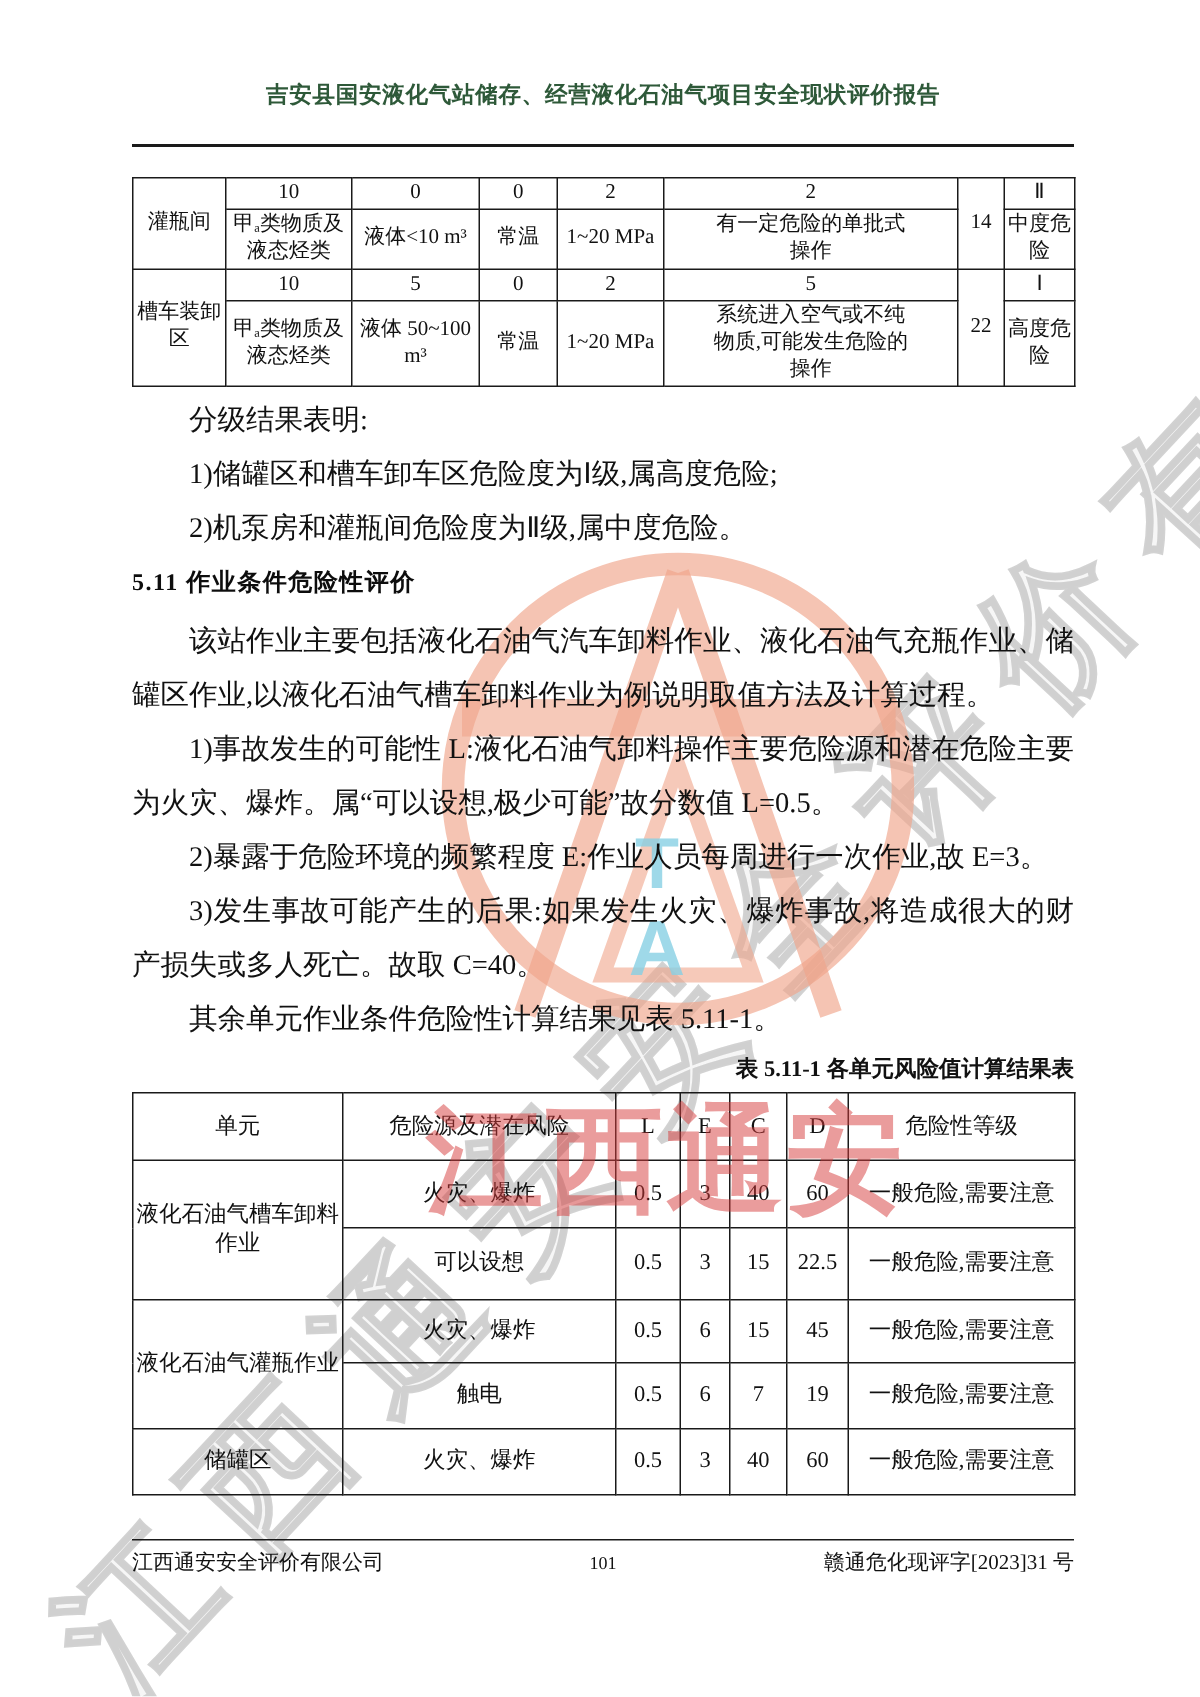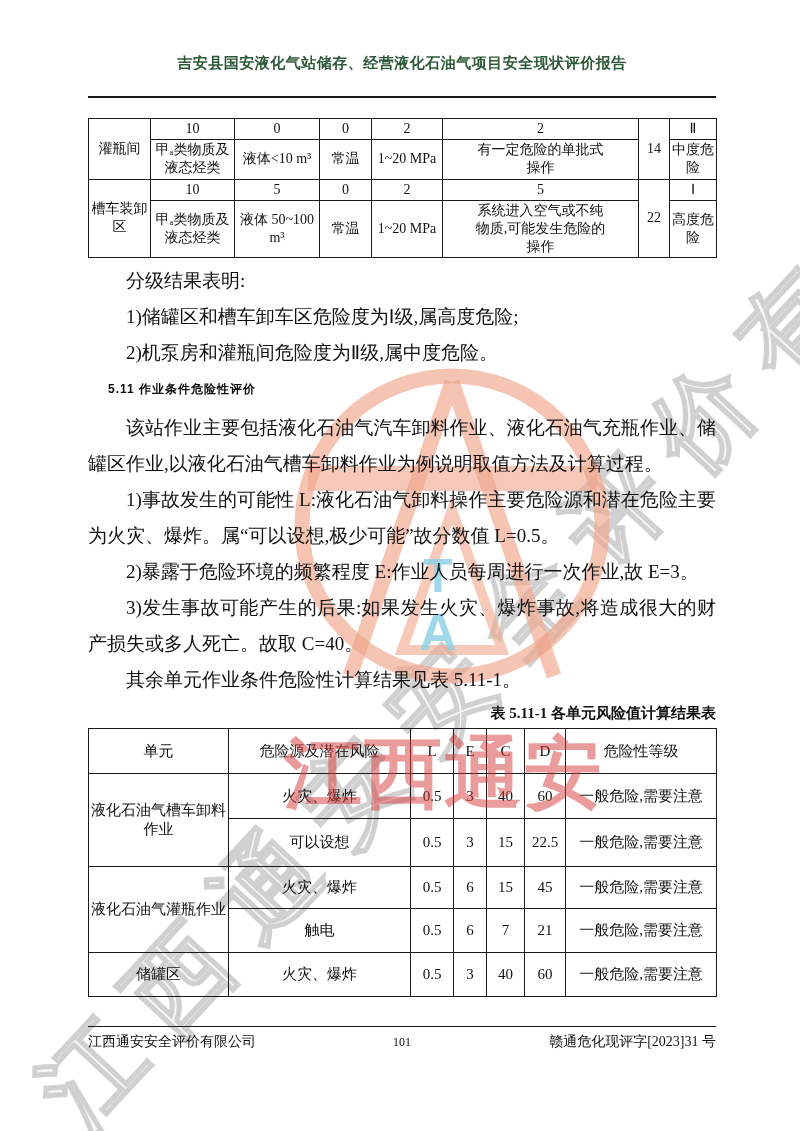--- a/index.html
+++ b/index.html
@@ -38,24 +38,23 @@
   td, th {
     border:1px solid #1a1a1a; text-align:center; vertical-align:middle;
     font-size:14px; line-height:1.3; font-weight:normal; padding:1px 2px;
     overflow:hidden;
   }
   .tbl-hazard { margin-top:20px; border:1.5px solid #1a1a1a; }
   .tbl-hazard .op-cell { padding:1px 32px; }
   .intro { margin-top:5px; font-size:19px; line-height:36px; }
   .intro .line { text-indent:2em; }
   .sec-heading {
-    margin-top:4px; font-family:Liberation Sans, sans-serif;
-    font-size:12px; font-weight:bold; line-height:28px; color:#0d0d0d;
+    margin-top:4px; font-family:Liberation Serif, serif;
+    font-size:16px; font-weight:bold; line-height:28px; color:#0d0d0d;
     letter-spacing:1px;
-    margin-left:20px;
   }
   .paras { margin-top:7px; font-size:19px; line-height:36px; }
   .paras p { text-indent:2em; text-align:justify; }
   .tbl2-caption {
     margin-top:0px; height:30px; line-height:30px; text-align:right;
     font-size:15px; font-weight:bold;
   }
   .tbl-risk { border:1.5px solid #1a1a1a;padding-left:20px; }
   .tbl-risk td { font-size:15px; }
   .doc-footer {
@@ -204,21 +203,21 @@
         <td>6</td>
         <td>15</td>
         <td>45</td>
         <td>一般危险,需要注意</td>
       </tr>
       <tr style="height:44px">
         <td>触电</td>
         <td>0.5</td>
         <td>6</td>
         <td>7</td>
-        <td>21</td>
+        <td>19</td>
         <td>一般危险,需要注意</td>
       </tr>
       <tr style="height:44px">
         <td>储罐区</td>
         <td>火灾、爆炸</td>
         <td>0.5</td>
         <td>3</td>
         <td>40</td>
         <td>60</td>
         <td>一般危险,需要注意</td>

